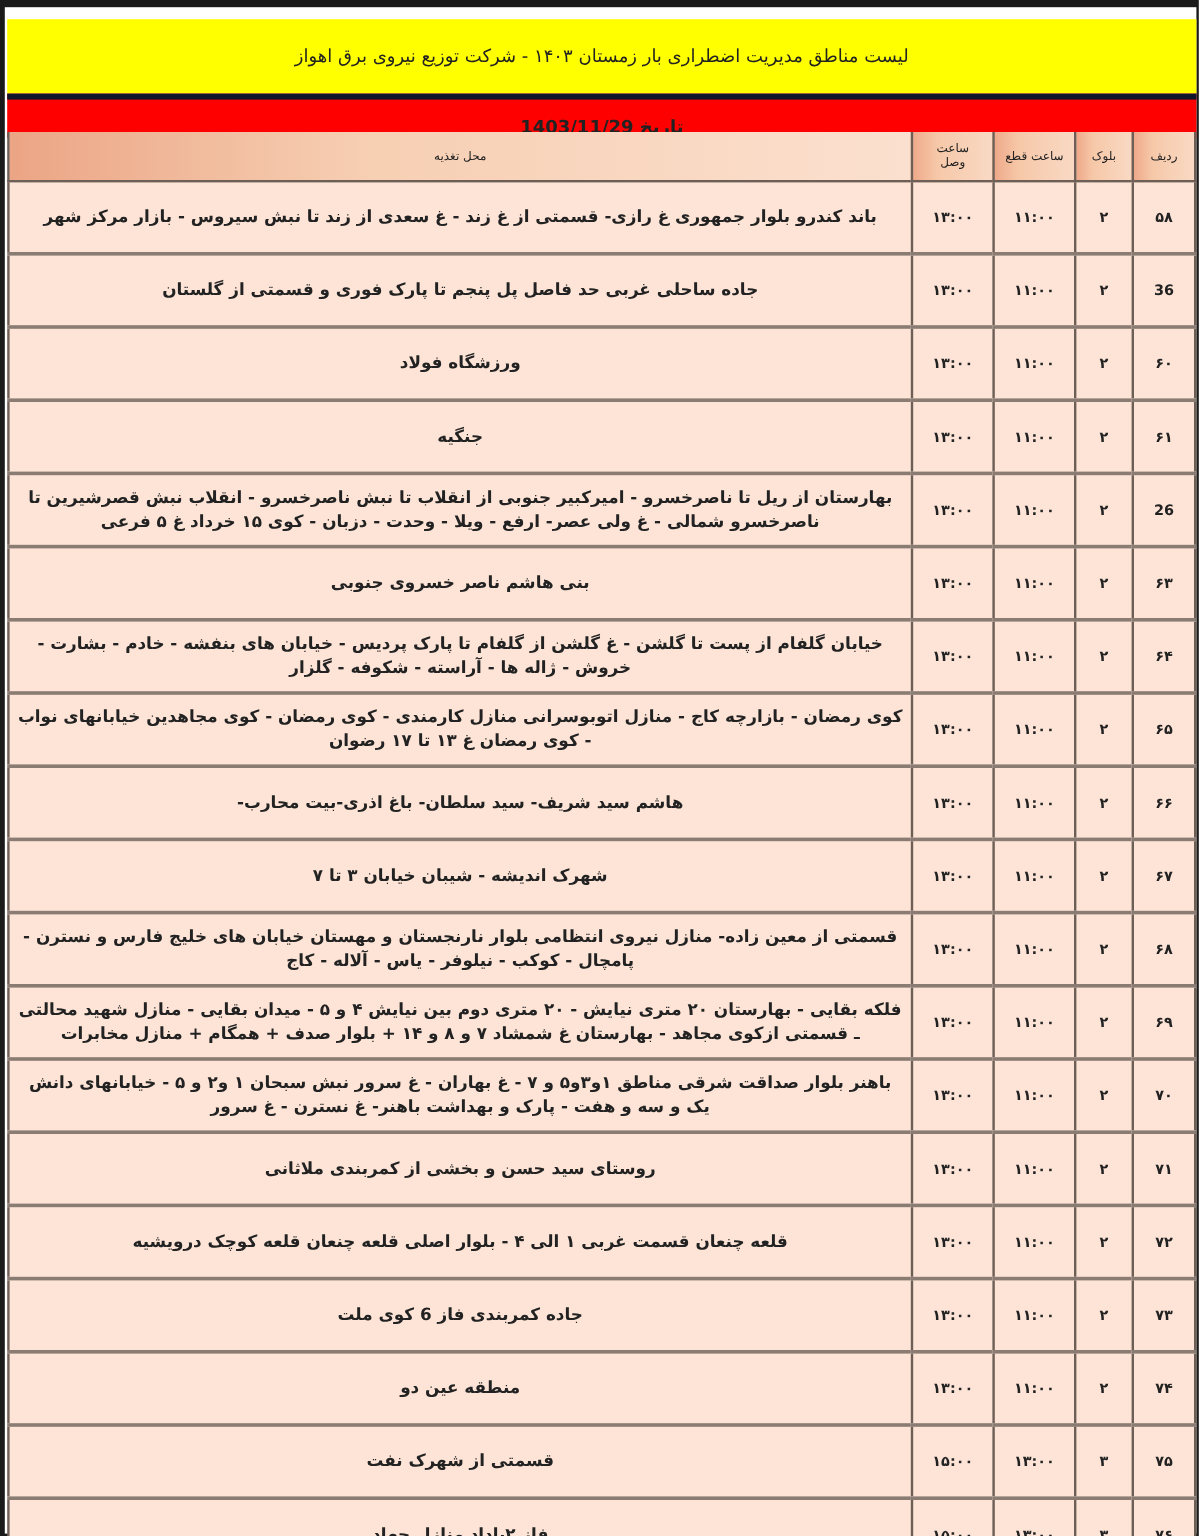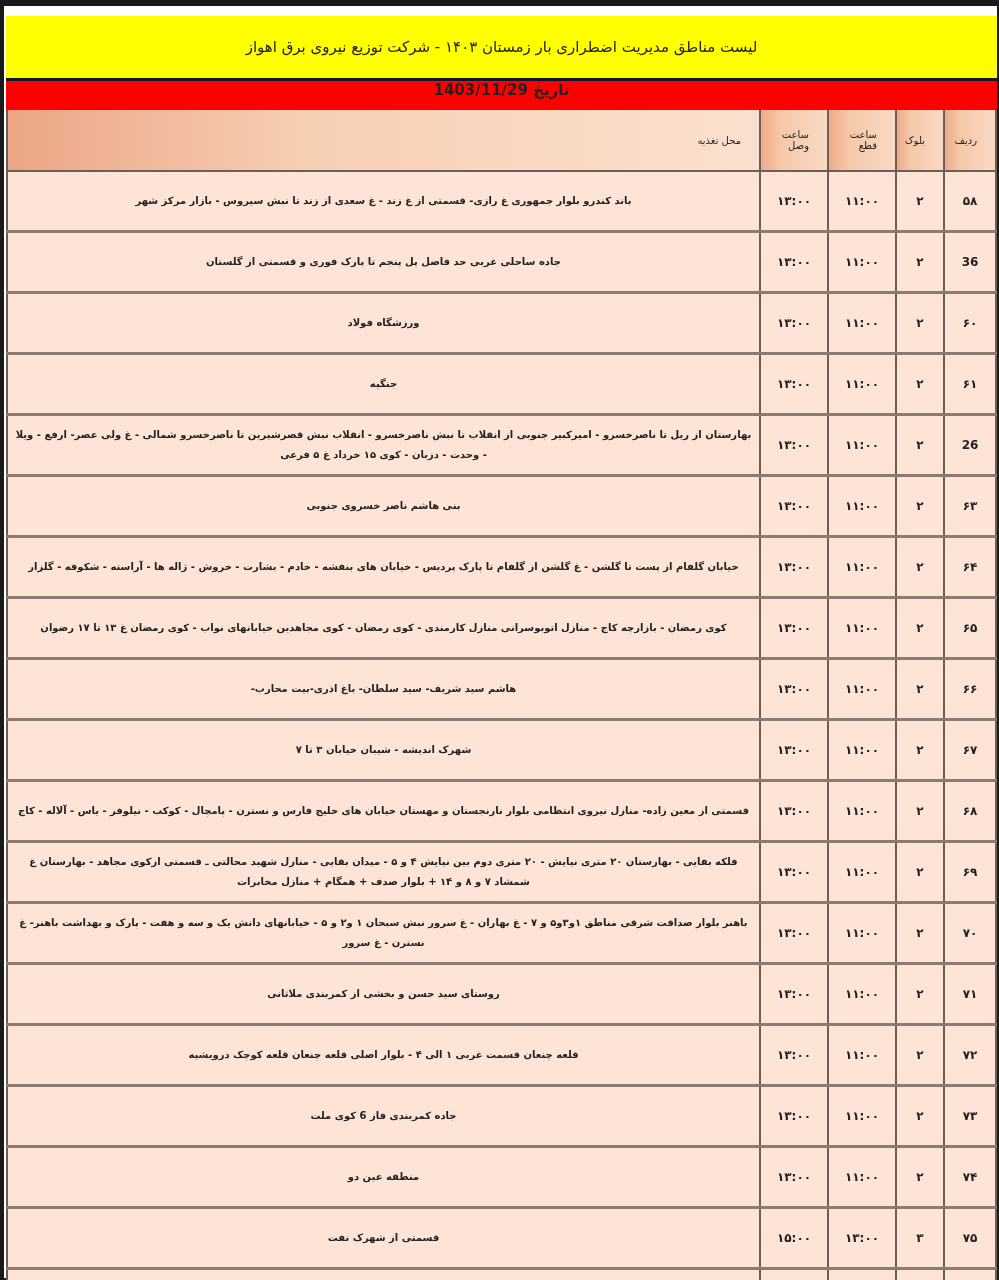--- a/index.html
+++ b/index.html
@@ -18,47 +18,46 @@
     background: #ffff00;
     display: flex; align-items: center; justify-content: center;
     direction: rtl;
   }
   .title-band span {
     font-weight: normal; font-size: 15px; color: #222;
   }
   .date-band {
     position: absolute; left: 2px; top: 72px; width: 991px; height: 32px;
     background: #ff0000;
-    display: flex; align-items: flex-start; justify-content: center;
+    display: flex; align-items: flex-end; justify-content: center;
     direction: rtl;
-    border-top: 3px solid #0f172a;
+    border-top: 5px solid #0f172a;
   }
   .date-band span { font-weight: bold; font-size: 15px; color: #222; }
   table {
     position: absolute; left: 2px; top: 104px; width: 991px;
     border-collapse: collapse; direction: rtl; table-layout: fixed;
   }
   th {
     height: 24px; font-size: 10px; font-weight: normal; color: #222;
     background: linear-gradient(to left, #f9d9c4 0%, #f6c8a8 70%, #eea98a 100%);
     border-left: 2px solid #6e5f56; border-right: 2px solid #6e5f56;
     border-bottom: 2px solid #6e5f56;
-    padding: 18px;
-    text-align: right;
+    padding: 8px;
   }
   th.loc { background: linear-gradient(to left, #fbe0cf 0%, #f7cfb3 60%, #eba585 100%); }
   td {
     height: 58px; background: #fde4d7; color: #222;
     border-left: 2px solid #6e5f56; border-right: 2px solid #6e5f56;
     border-bottom: 3px solid #8a7c73;
     text-align: center; font-weight: bold; font-size: 10.5px; padding: 0 6px;
     line-height: 20px;
   }
   td.num { font-size: 12px; }
-  td.loc { font-size: 10px; }
+  td.loc { font-size: 14px; }
   col.c-row { width: 52px; }
   col.c-block { width: 48px; }
   col.c-cut { width: 68px; }
   col.c-con { width: 68px; }
 </style>
 </head>
 <body>
 
 <div class="sheet">
   <div class="title-band">

